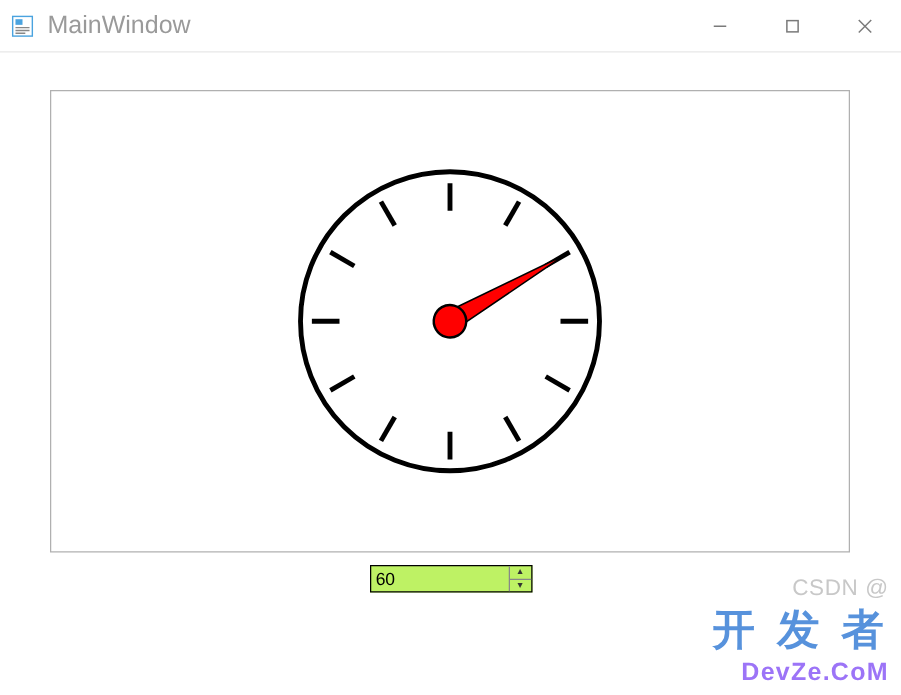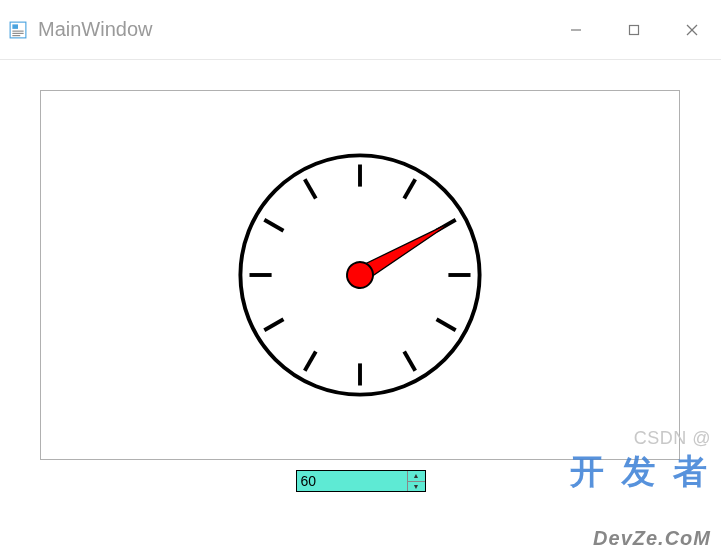--- a/index.html
+++ b/index.html
@@ -9,21 +9,21 @@
     }
     body {
       width: 721px;
       height: 556px;
       font-family: "Segoe UI", Tahoma, sans-serif;
       background: #ffffff;
       overflow: hidden;
       position: relative;
     }
     .titlebar {
-      height: 60px;
+      height: 42px;
       background: #ffffff;
       border-bottom: 1px solid #e8e8e8;
       display: flex;
       align-items: center;
       padding: 0 0 0 8px;
     }
     .app-icon {
       width: 20px;
       height: 20px;
       margin-right: 10px;
@@ -82,21 +82,21 @@
       display: flex;
       justify-content: center;
       margin-top: 10px;
     }
     .spinbox {
       border: 1px solid #000;
       height: 22px;
       width: 130px;
       display: flex;
       align-items: stretch;
-      background: #5eead4;
+      background: #bef264;
     }
     .spinbox-value {
       flex: 1;
       font-size: 14px;
       padding: 1px 4px;
       font-family: sans-serif;
       display: flex;
       align-items: center;
     }
     .spin-buttons {
@@ -131,26 +131,24 @@
     }
     .watermark .brand-cn {
       font-size: 34px;
       color: #3a7fd6;
       font-weight: bold;
       letter-spacing: 4px;
       opacity: 0.85;
     }
     .watermark .brand-en {
       font-size: 20px;
-      color: #737373;
+      color: #8b5cf6;
       font-weight: bold;
       letter-spacing: 1px;
       opacity: 0.85;
-      font-style: italic;
-      margin-top: 32px;
     }
   </style>
 </head>
 <body>
 
 <div class="titlebar">
   <div class="app-icon">
     <svg viewBox="0 0 16 16">
       <rect x="1" y="1" width="14" height="14" fill="none" stroke="#4aa3df" stroke-width="1"></rect>
       <rect x="3" y="3" width="5" height="4" fill="#4aa3df"></rect>

